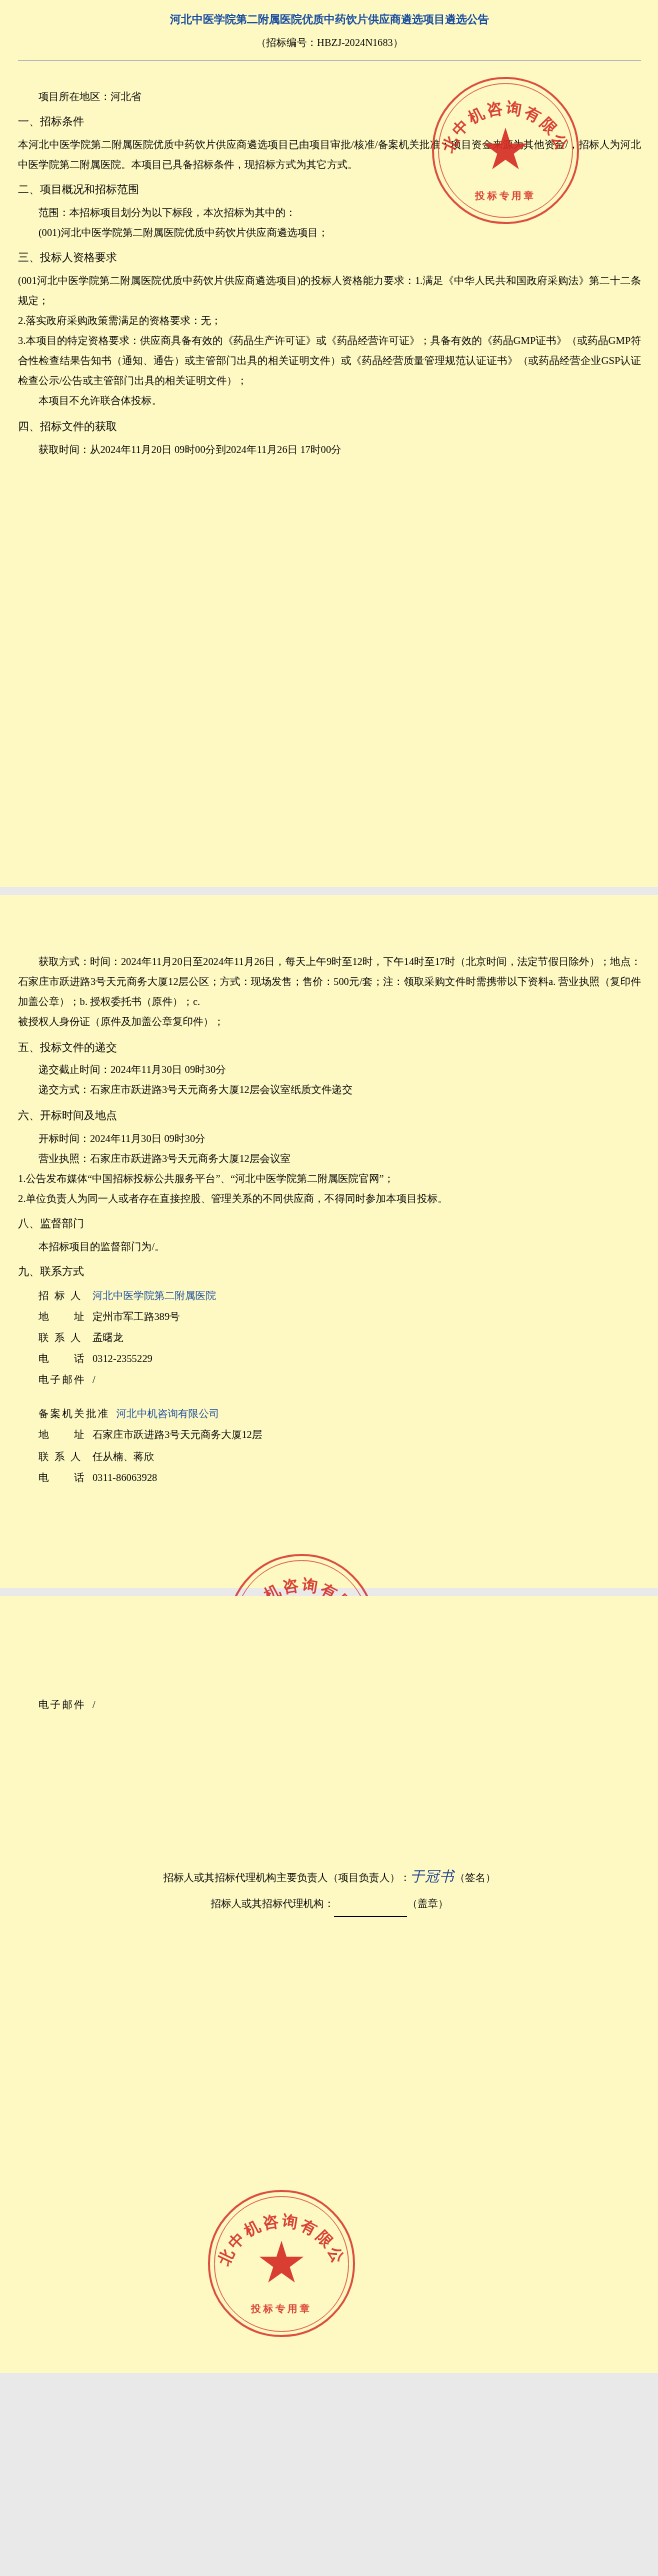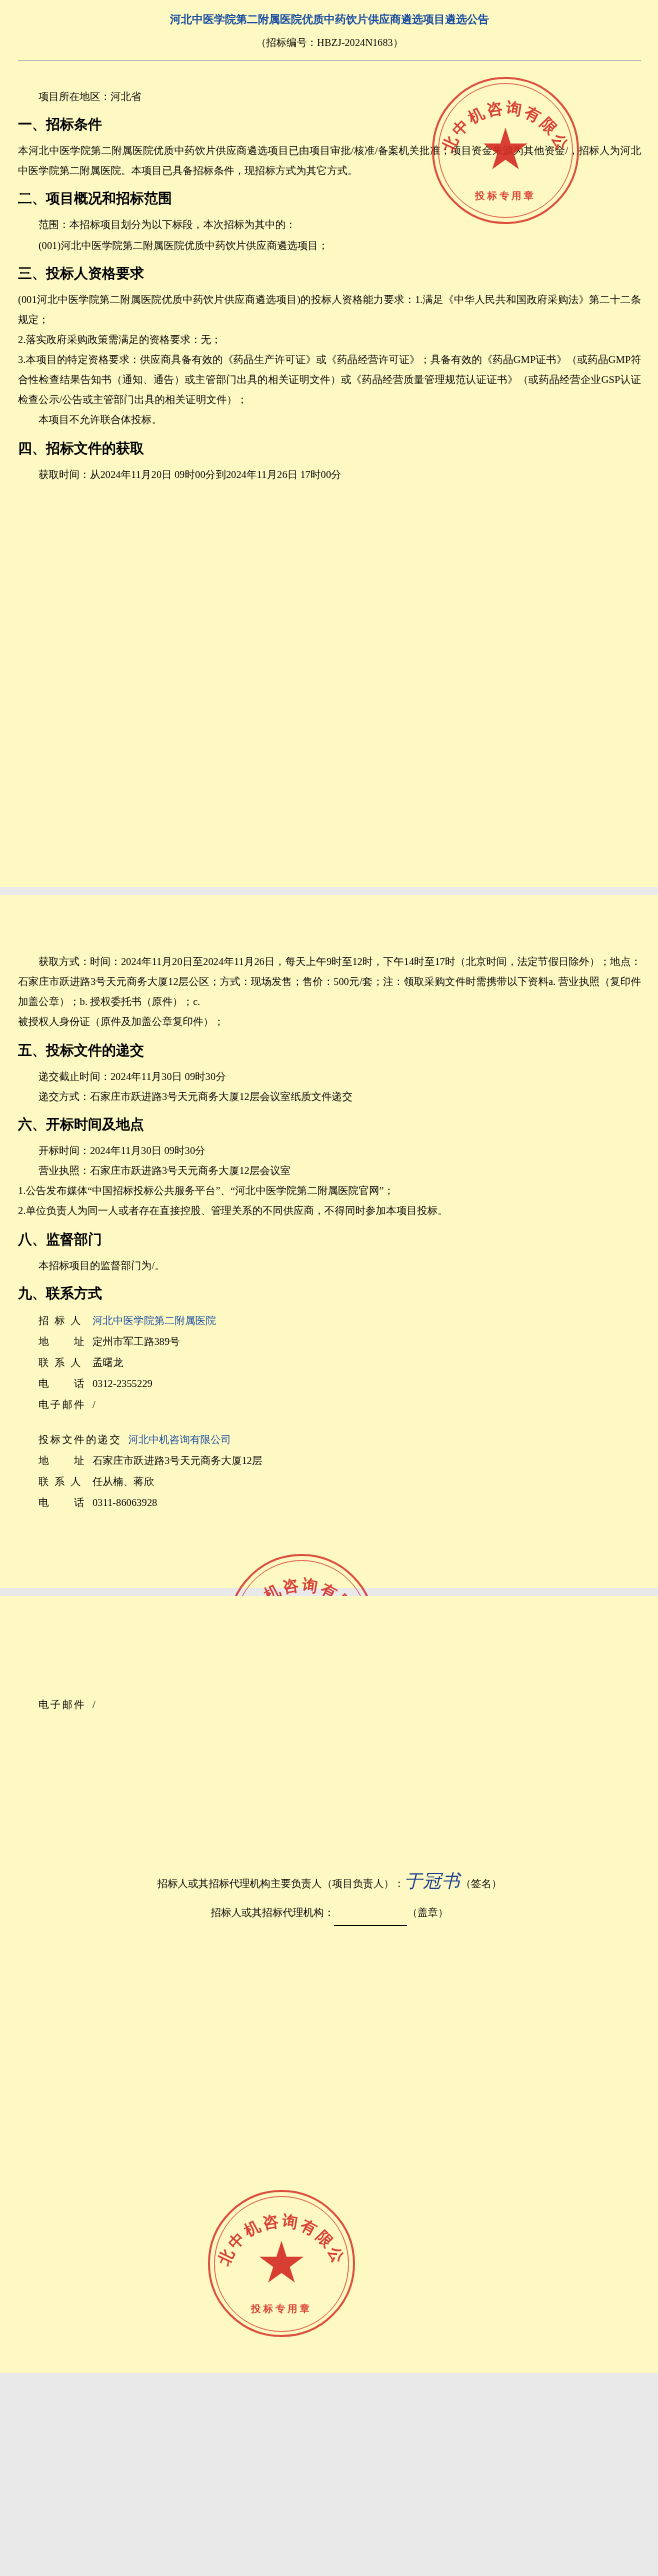--- a/index.html
+++ b/index.html
@@ -13,29 +13,29 @@
     padding-top:11.4px;line-height:1.5;
   }
   .subtitle{
     text-align:center;color:#000;font-size:10.2px;padding-top:8.1px;padding-bottom:3.3px;
   }
   .rule{height:0.8px;background:#b9b9b9;margin:6.5px 18px 0 18px;}
   p{margin:0;font-size:10.3px;line-height:1.95;color:#000;text-align:justify;}
   .body{padding-top:14.7px;}
   .ind1{text-indent:0;}
   .ind2{text-indent:20.4px;}
-  .h2{font-size:14px;font-weight:bold;line-height:2.1;margin:3.3px 0 1.6px 0;}
+  .h2{font-size:11px;font-weight:normal;line-height:2.1;margin:3.3px 0 1.6px 0;}
   .gap{height:11.4px;}
   .bigblank{height:57px;}
   .link{color:#1b4fa0;}
   .contact{line-height:2.05;font-size:10.3px;}
   .contact .lbl{display:inline-block;width:54px;letter-spacing:1.6px;}
   .sign-row{font-size:10.3px;line-height:2.2;text-align:center;}
   .uline{display:inline-block;border-bottom:0.8px solid #000;min-width:73px;}
-  .handwrite{font-family:"Liberation Serif",serif;font-style:italic;color:#1b3f8f;font-size:18px;letter-spacing:0.8px;}
+  .handwrite{font-family:"Liberation Serif",serif;font-style:italic;color:#1b3f8f;font-size:14px;letter-spacing:0.8px;}
   
   .seal{position:absolute;width:147px;height:147px;pointer-events:none;}
   .seal .ring{
     position:absolute;inset:0;border:2.4px solid #d42a22;border-radius:50%;
     opacity:.82;
   }
   .seal .ring2{position:absolute;inset:5.7px;border:0.8px solid #d42a22;border-radius:50%;opacity:.7;}
   .seal svg{position:absolute;inset:0;width:100%;height:100%;}
   .seal text{fill:#d42a22;font-family:"Liberation Serif",serif;font-weight:bold;opacity:.88;}
   .seal .star{
@@ -121,21 +121,21 @@
         <div><span class="lbl">招 标 人</span><span class="link">河北中医学院第二附属医院</span></div>
         <div><span class="lbl">地　　址</span><span>定州市军工路389号</span></div>
         <div><span class="lbl">联 系 人</span><span>孟曙龙</span></div>
         <div><span class="lbl">电　　话</span><span>0312-2355229</span></div>
         <div><span class="lbl">电子邮件</span><span>/</span></div>
       </div>
 
       <div style="height:13px;"></div>
 
       <div class="contact" style="padding-left:20.4px;">
-        <div><span class="lbl" style="width:auto;margin-right:6.5px;">投标文件的递交</span><span class="link">河北中机咨询有限公司</span></div>
+        <div><span class="lbl" style="width:auto;margin-right:6.5px;">备案机关批准</span><span class="link">河北中机咨询有限公司</span></div>
         <div><span class="lbl">地　　址</span><span>石家庄市跃进路3号天元商务大厦12层</span></div>
         <div><span class="lbl">联 系 人</span><span>任从楠、蒋欣</span></div>
         <div><span class="lbl">电　　话</span><span>0311-86063928</span></div>
       </div>
     </div>
 
     <div class="seal" style="left:228px;top:659px;">
       <div class="ring"></div>
       <div class="ring2"></div>
       <svg viewBox="0 0 180 180" aria-hidden="true">

